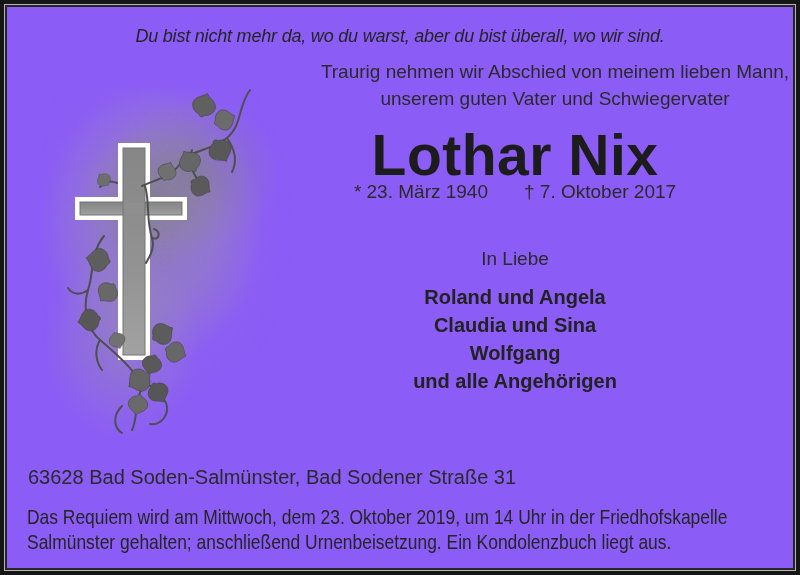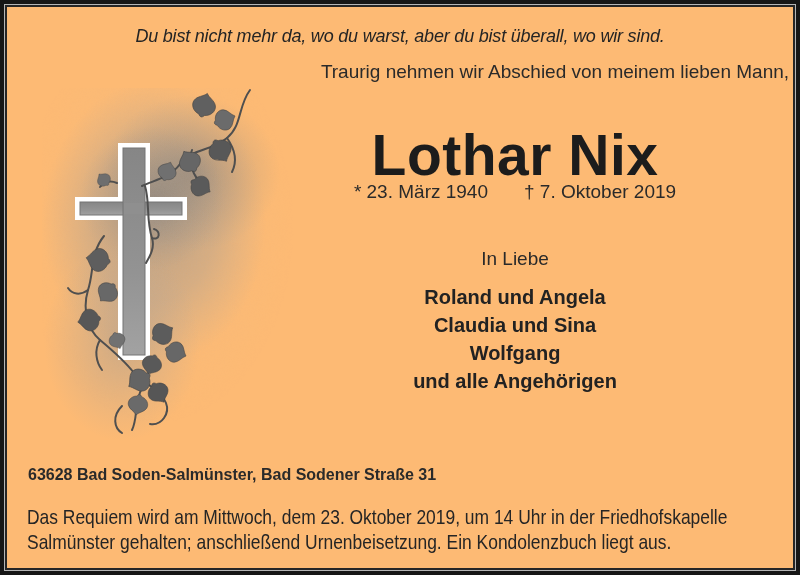--- a/index.html
+++ b/index.html
@@ -1,21 +1,21 @@
 <!DOCTYPE html>
 <html><head>
 <meta charset="utf-8">
 <style>
   * { margin: 0; padding: 0; box-sizing: border-box; }
   html, body { background: #ffffff; }
   .page {
     position: relative;
     width: 800px;
     height: 575px;
-    background: #fdba74;
+    background: #8b5cf6;
     color: #1f1f1f;
     font-family: "Liberation Sans", sans-serif;
     overflow: hidden;
     
     box-shadow:
       inset 0 0 0 4px #161616,
       inset 0 0 0 5px #b5b5b5,
       inset 0 0 0 7px #262626;
   }
   .quote {
@@ -43,23 +43,22 @@
     color: #1c1c1c;
   }
   .dates { top: 180px; font-size: 19px; line-height: 24px; color: #2a2a2a; }
   .dates .date-item { display: inline-block; }
   .dates .date-birth { margin-right: 36px; }
   .closing { top: 248px; font-size: 19px; color: #2a2a2a; }
   .mourners { top: 283px; font-size: 20px; font-weight: bold; line-height: 28px; color: #222222; }
   .address-line {
     position: absolute;
     left: 28px; top: 466px;
-    font-size: 16px;
+    font-size: 20px;
     color: #2a2a2a;
-    font-weight: bold;
   }
   .service-info {
     position: absolute;
     left: 27px; top: 504px;
     width: 905px;
     font-size: 21px;
     line-height: 25px;
     color: #252525;
     transform: scaleX(0.83);
     transform-origin: left top;
@@ -158,26 +157,27 @@
       <use href="#leaf" fill="#676767" transform="translate(133,264) rotate(110) scale(0.9)"></use>
       <use href="#leaf" fill="#595959" transform="translate(110,276) rotate(-160) scale(0.85)"></use>
       <use href="#leaf" fill="#646464" transform="translate(98,292) rotate(-120)"></use>
       <use href="#leaf" fill="#565656" transform="translate(116,304) rotate(150) scale(0.9)"></use>
       <use href="#leaf" fill="#6a6a6a" transform="translate(96,316) rotate(-170) scale(0.85)"></use>
     </g>
   </svg>
 
   <div class="right-col intro">
     <div>Traurig nehmen wir Abschied von meinem lieben Mann,</div>
+    <div>unserem guten Vater und Schwiegervater</div>
   </div>
 
   <div class="right-col deceased-name">Lothar Nix</div>
 
   <div class="right-col dates">
-    <span class="date-item date-birth">* 23. März 1940</span><span class="date-item">† 7. Oktober 2019</span>
+    <span class="date-item date-birth">* 23. März 1940</span><span class="date-item">† 7. Oktober 2017</span>
   </div>
 
   <div class="right-col closing">In Liebe</div>
 
   <div class="right-col mourners">
     <div>Roland und Angela</div>
     <div>Claudia und Sina</div>
     <div>Wolfgang</div>
     <div>und alle Angehörigen</div>
   </div>

